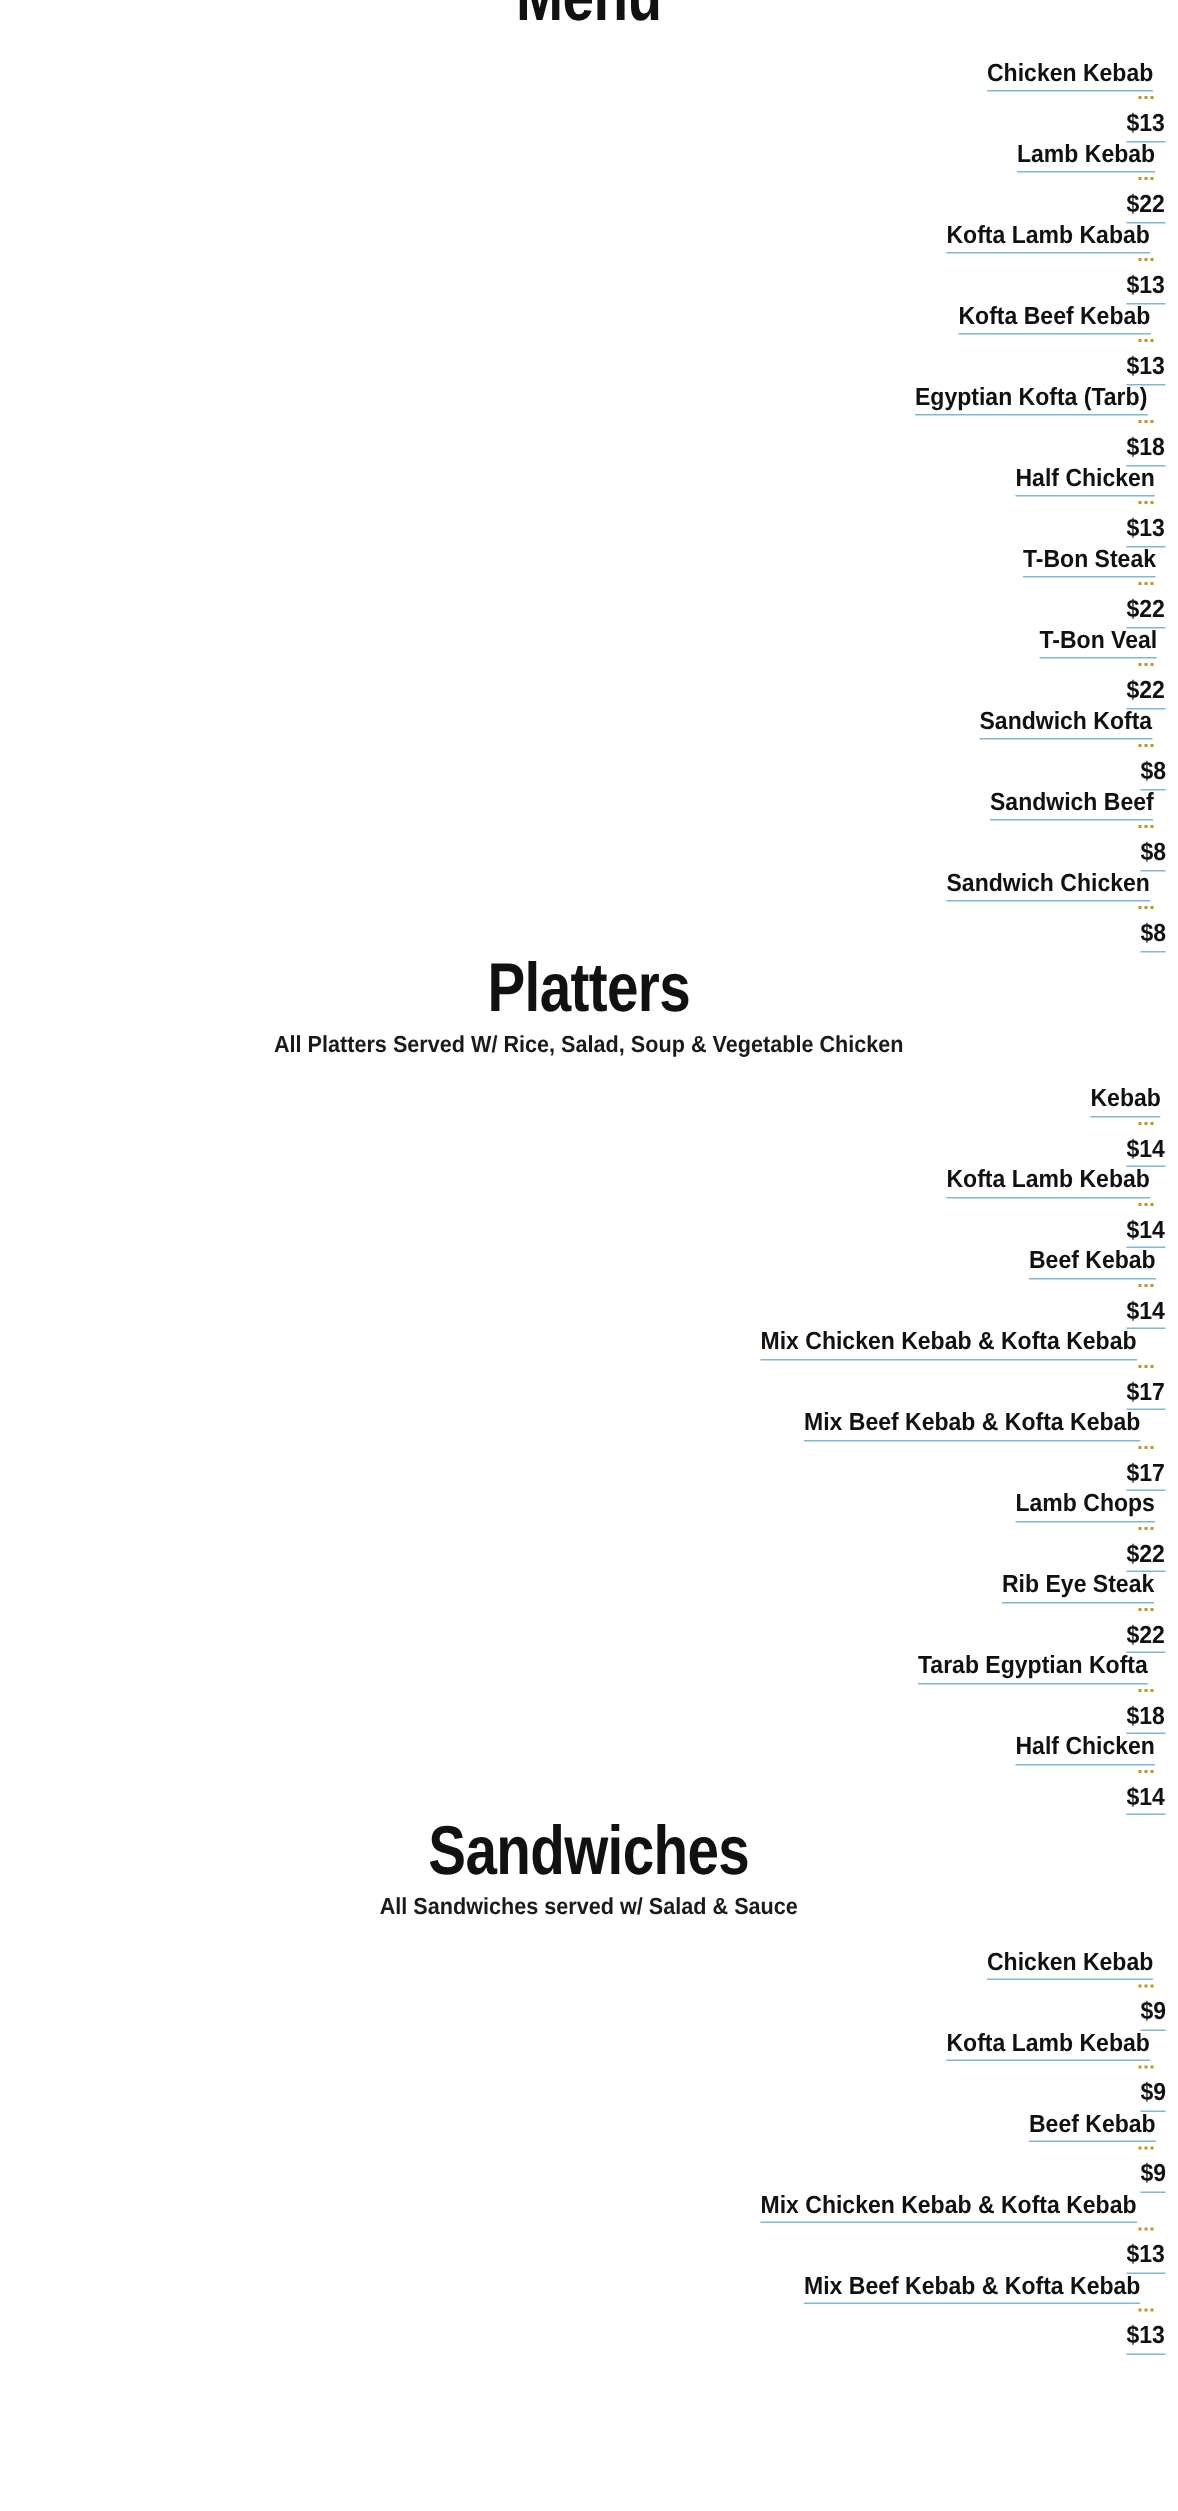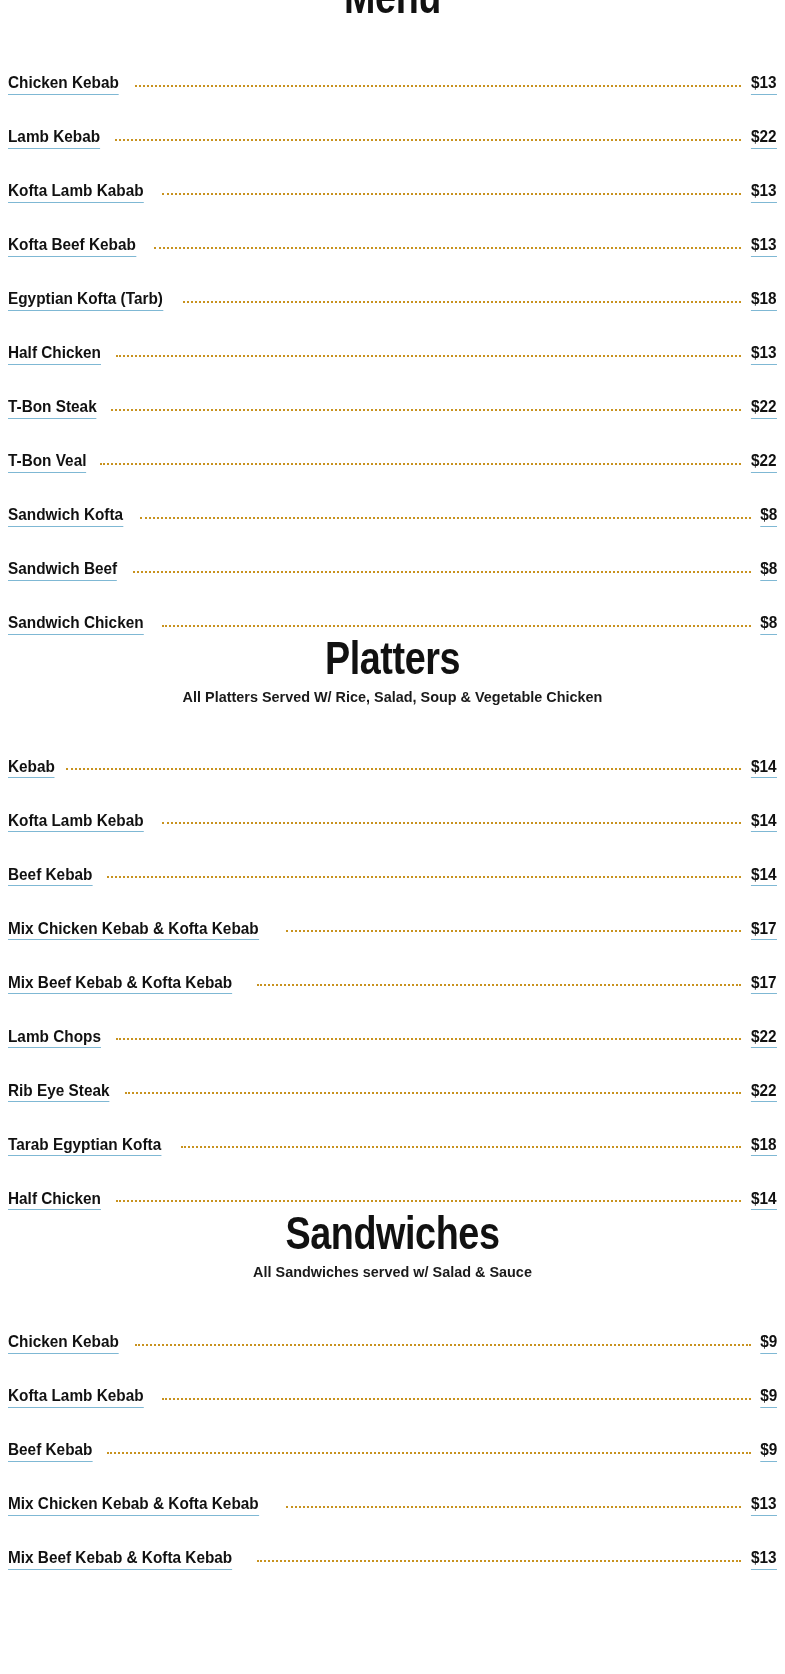--- a/index.html
+++ b/index.html
@@ -53,20 +53,21 @@
 
   
   .rows { width: 100%; }
 
   .menu-row {
     display: flex;
     align-items: flex-end;
     width: 100%;
     height: 54px;
     padding: 0;
+    flex-direction: column;
   }
 
   .item-name {
     font-weight: bold;
     font-size: 16.5px;
     line-height: 1;
     color: #111111;
     white-space: nowrap;
     transform: scaleX(0.93);
     transform-origin: left bottom;

